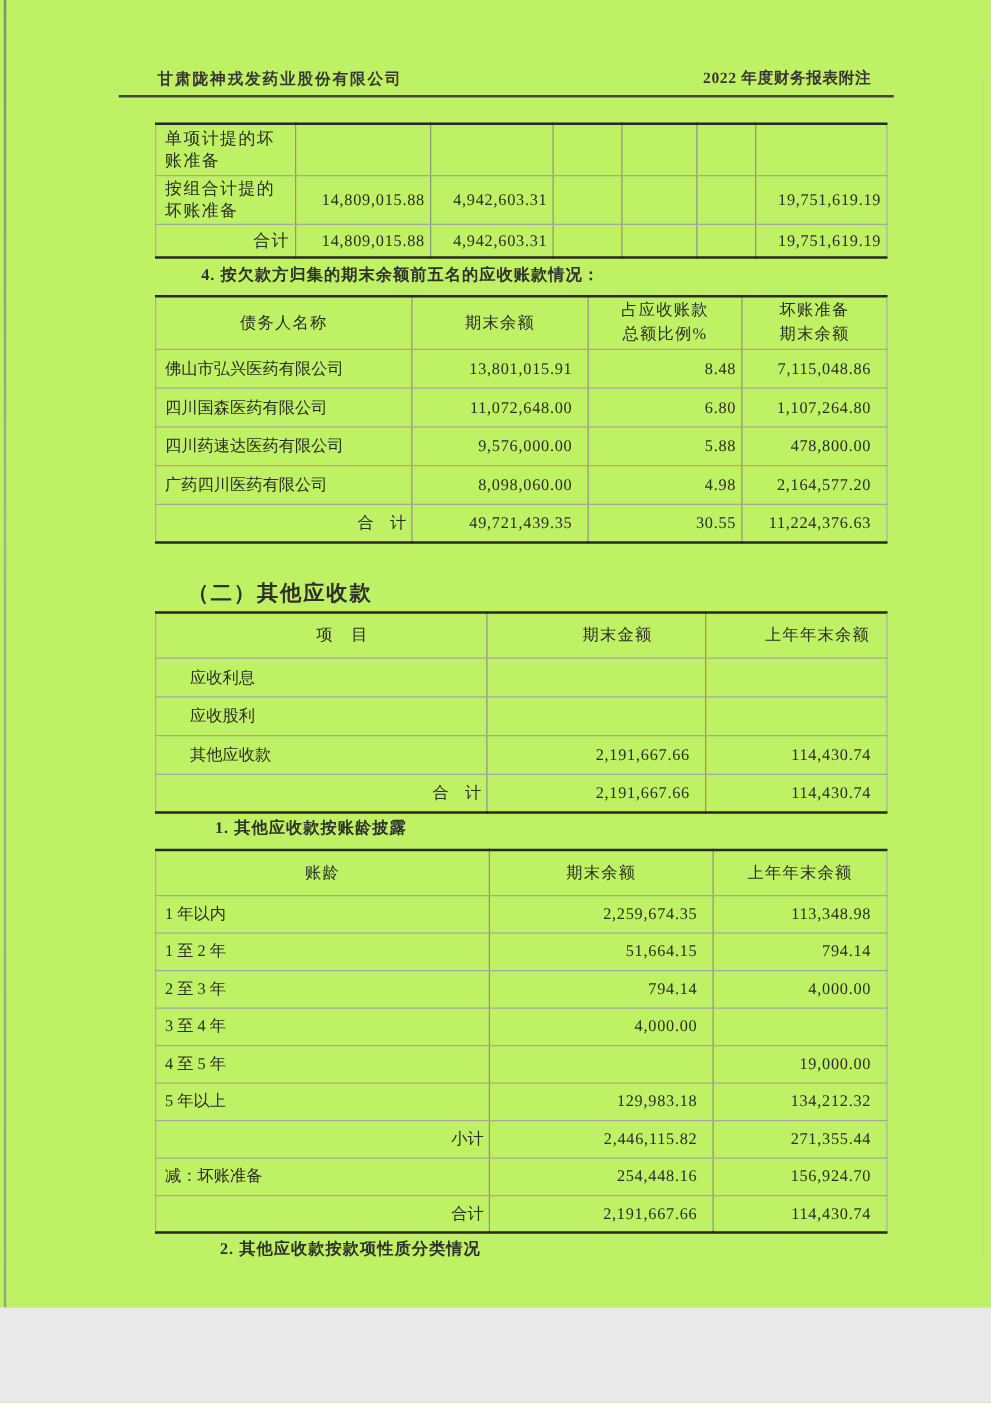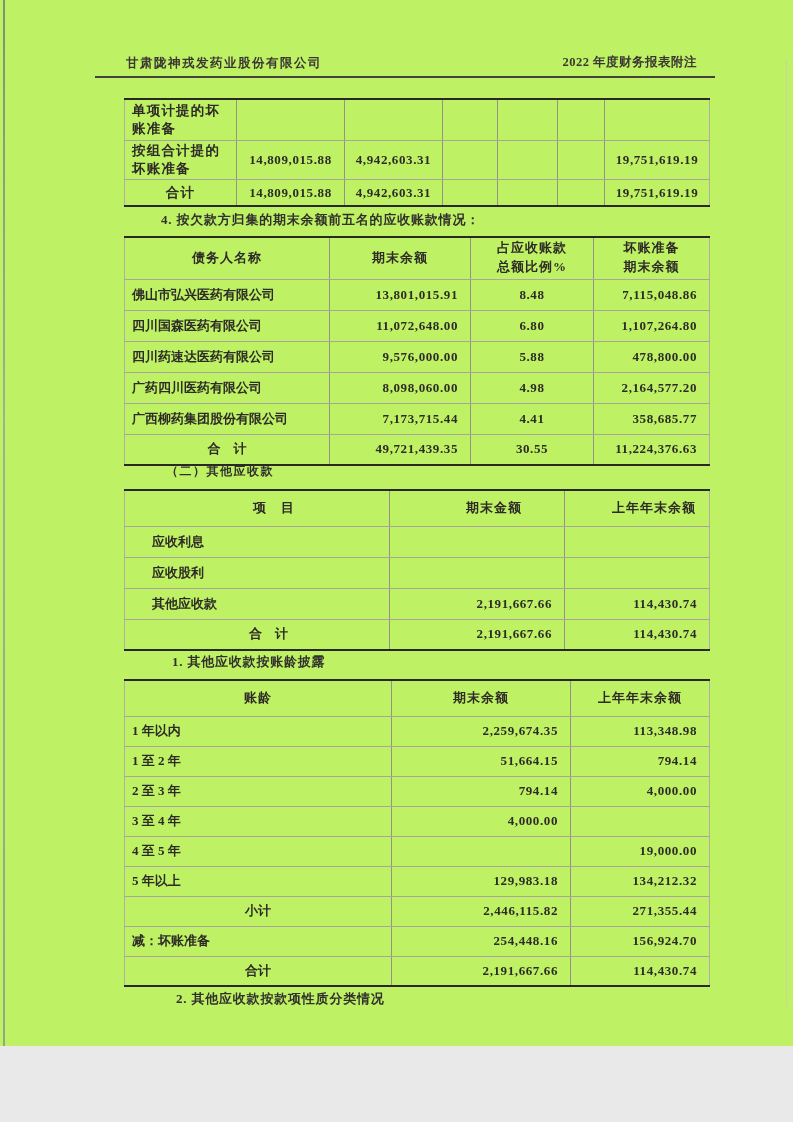--- a/index.html
+++ b/index.html
@@ -25,26 +25,26 @@
 
   
   .twrap { position:absolute; left:124px; width:586px; }
   table { width:100%; border-collapse:collapse; table-layout:fixed; }
   td {
     border:1px solid #96918a;
     border-top-color:#aaa59d; border-bottom-color:#aaa59d;
     font-size:13px; color:#2e2b27; padding:1px 4px; vertical-align:middle;
     overflow:hidden; line-height:1.35;
   }
-  table { border-top:2.5px solid #2a2824; border-bottom:2.5px solid #2a2824;font-weight:bold; }
+  table { border-top:2.5px solid #2a2824; border-bottom:2.5px solid #2a2824; }
   td:first-child { border-left:1px solid #b2ada5; }
   td:last-child  { border-right:1px solid #b2ada5; }
 
   .L { text-align:left;  padding-left:7px; }
-  .C { text-align:center; }
+  .C { text-align:right; }
   .R { text-align:right; padding-right:12px; }
   .num { letter-spacing:.6px; font-size:13px; }
   .hd  { text-align:center; letter-spacing:1px; }
   .lbl { letter-spacing:1.2px; font-size:13.5px; }
   .two { line-height:1.45; }
 
   
   .t1 { top:98px; }
   .t1 tr:nth-child(1) td { height:41px; }
   .t1 tr:nth-child(2) td { height:39px; }
@@ -60,21 +60,21 @@
   .t3 tr.hrow td { height:36px;padding-left:38px; }
   .t3 tr.drow td { height:31px;padding-left:27px; }
 
   
   .t4 { top:679px; }
   .t4 tr.hrow td { height:36px; }
   .t4 tr.drow td { height:30px; }
 
   .note { position:absolute; font-size:13px; letter-spacing:.8px; color:#32302c; font-weight:bold; }
   .n4 { left:161px; top:211px; }
-  .sec { left:166px; top:463px; font-size:12px; letter-spacing:1.5px;font-family:Liberation Mono, monospace; }
+  .sec { left:150px; top:463px; font-size:17px; letter-spacing:1.5px;font-family:Liberation Mono, monospace; }
   .n1 { left:172px; top:653px; }
   .n2 { left:176px; top:990px; }
 
   .footer { position:absolute; left:60px; width:730px; text-align:center; }
   .f-page { top:1046px; font-size:12px; letter-spacing:1px; color:#333;margin-top:34px; }
   .f-doc  { top:1063px; font-size:16px; letter-spacing:1px; color:#2c2a27; }
 </style>
 </head>
 <body>
 
@@ -170,26 +170,20 @@
         <td class="C num">5.88</td>
         <td class="R num">478,800.00</td>
       </tr>
       <tr class="drow">
         <td class="L">广药四川医药有限公司</td>
         <td class="R num">8,098,060.00</td>
         <td class="C num">4.98</td>
         <td class="R num">2,164,577.20</td>
       </tr>
       <tr class="drow">
-        <td class="L">广西柳药集团股份有限公司</td>
-        <td class="R num">7,173,715.44</td>
-        <td class="C num">4.41</td>
-        <td class="R num">358,685.77</td>
-      </tr>
-      <tr class="drow">
         <td class="C">合　计</td>
         <td class="R num">49,721,439.35</td>
         <td class="C num">30.55</td>
         <td class="R num">11,224,376.63</td>
       </tr>
     </tbody>
       </table>
   </div>
 
   <div class="note sec">（二）其他应收款</div>

